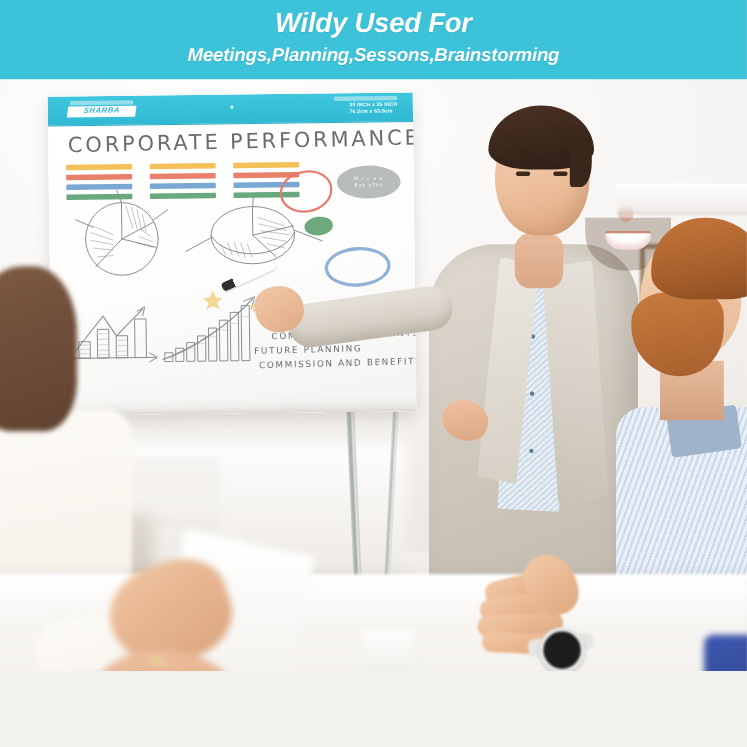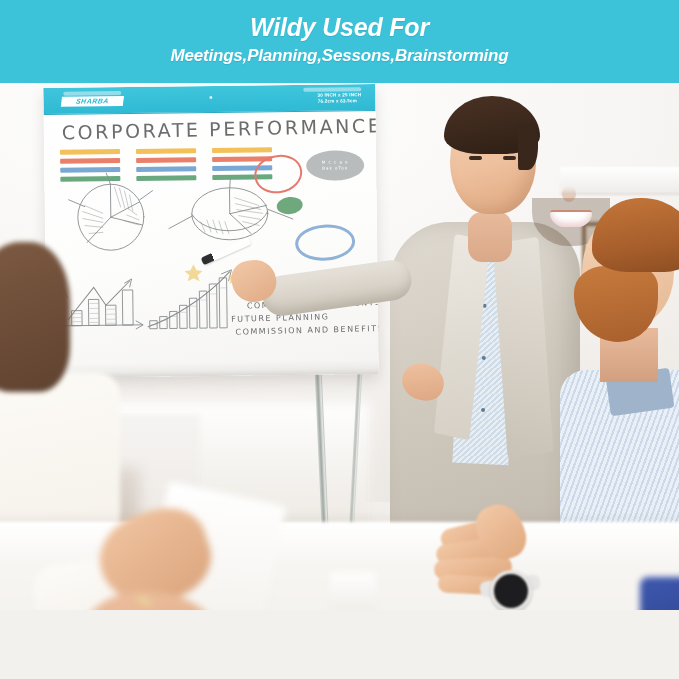--- a/index.html
+++ b/index.html
@@ -17,21 +17,21 @@
     height: 679px;
     overflow: hidden;
     background: #f3f1ee;
   }
 
   
   #banner {
     position: absolute;
     left: 0; top: 0;
     width: 679px;
-    height: 83px;
+    height: 72px;
     background: #3cc3da;
     z-index: 60;
     display: flex;
     flex-direction: column;
     align-items: center;
     justify-content: center;
   }
   .banner-line {
     color: #ffffff;
     font-weight: bold;

